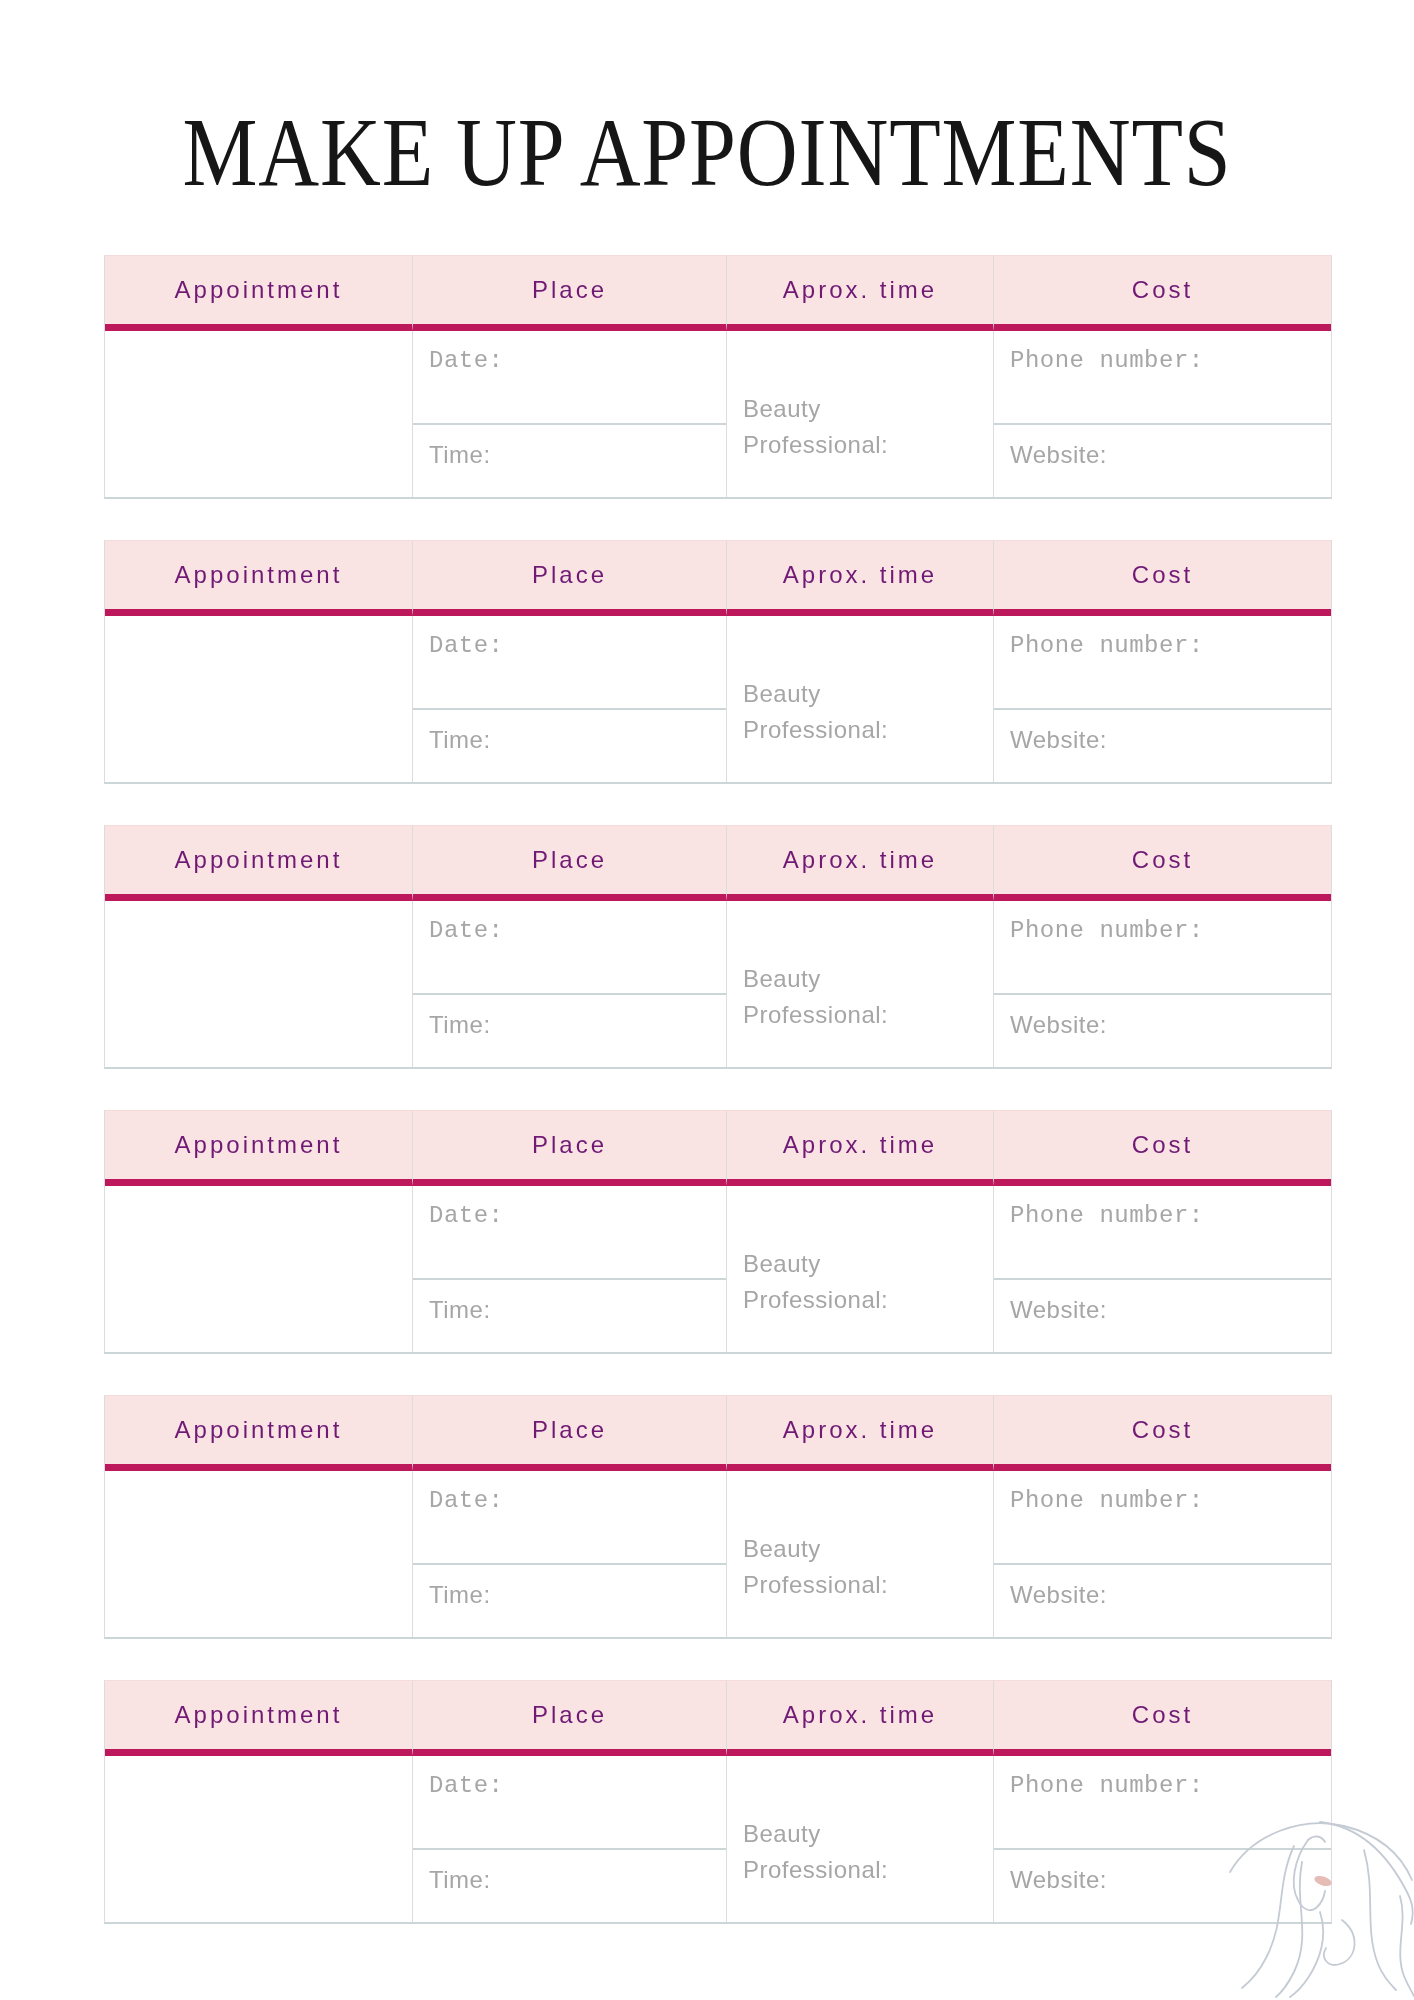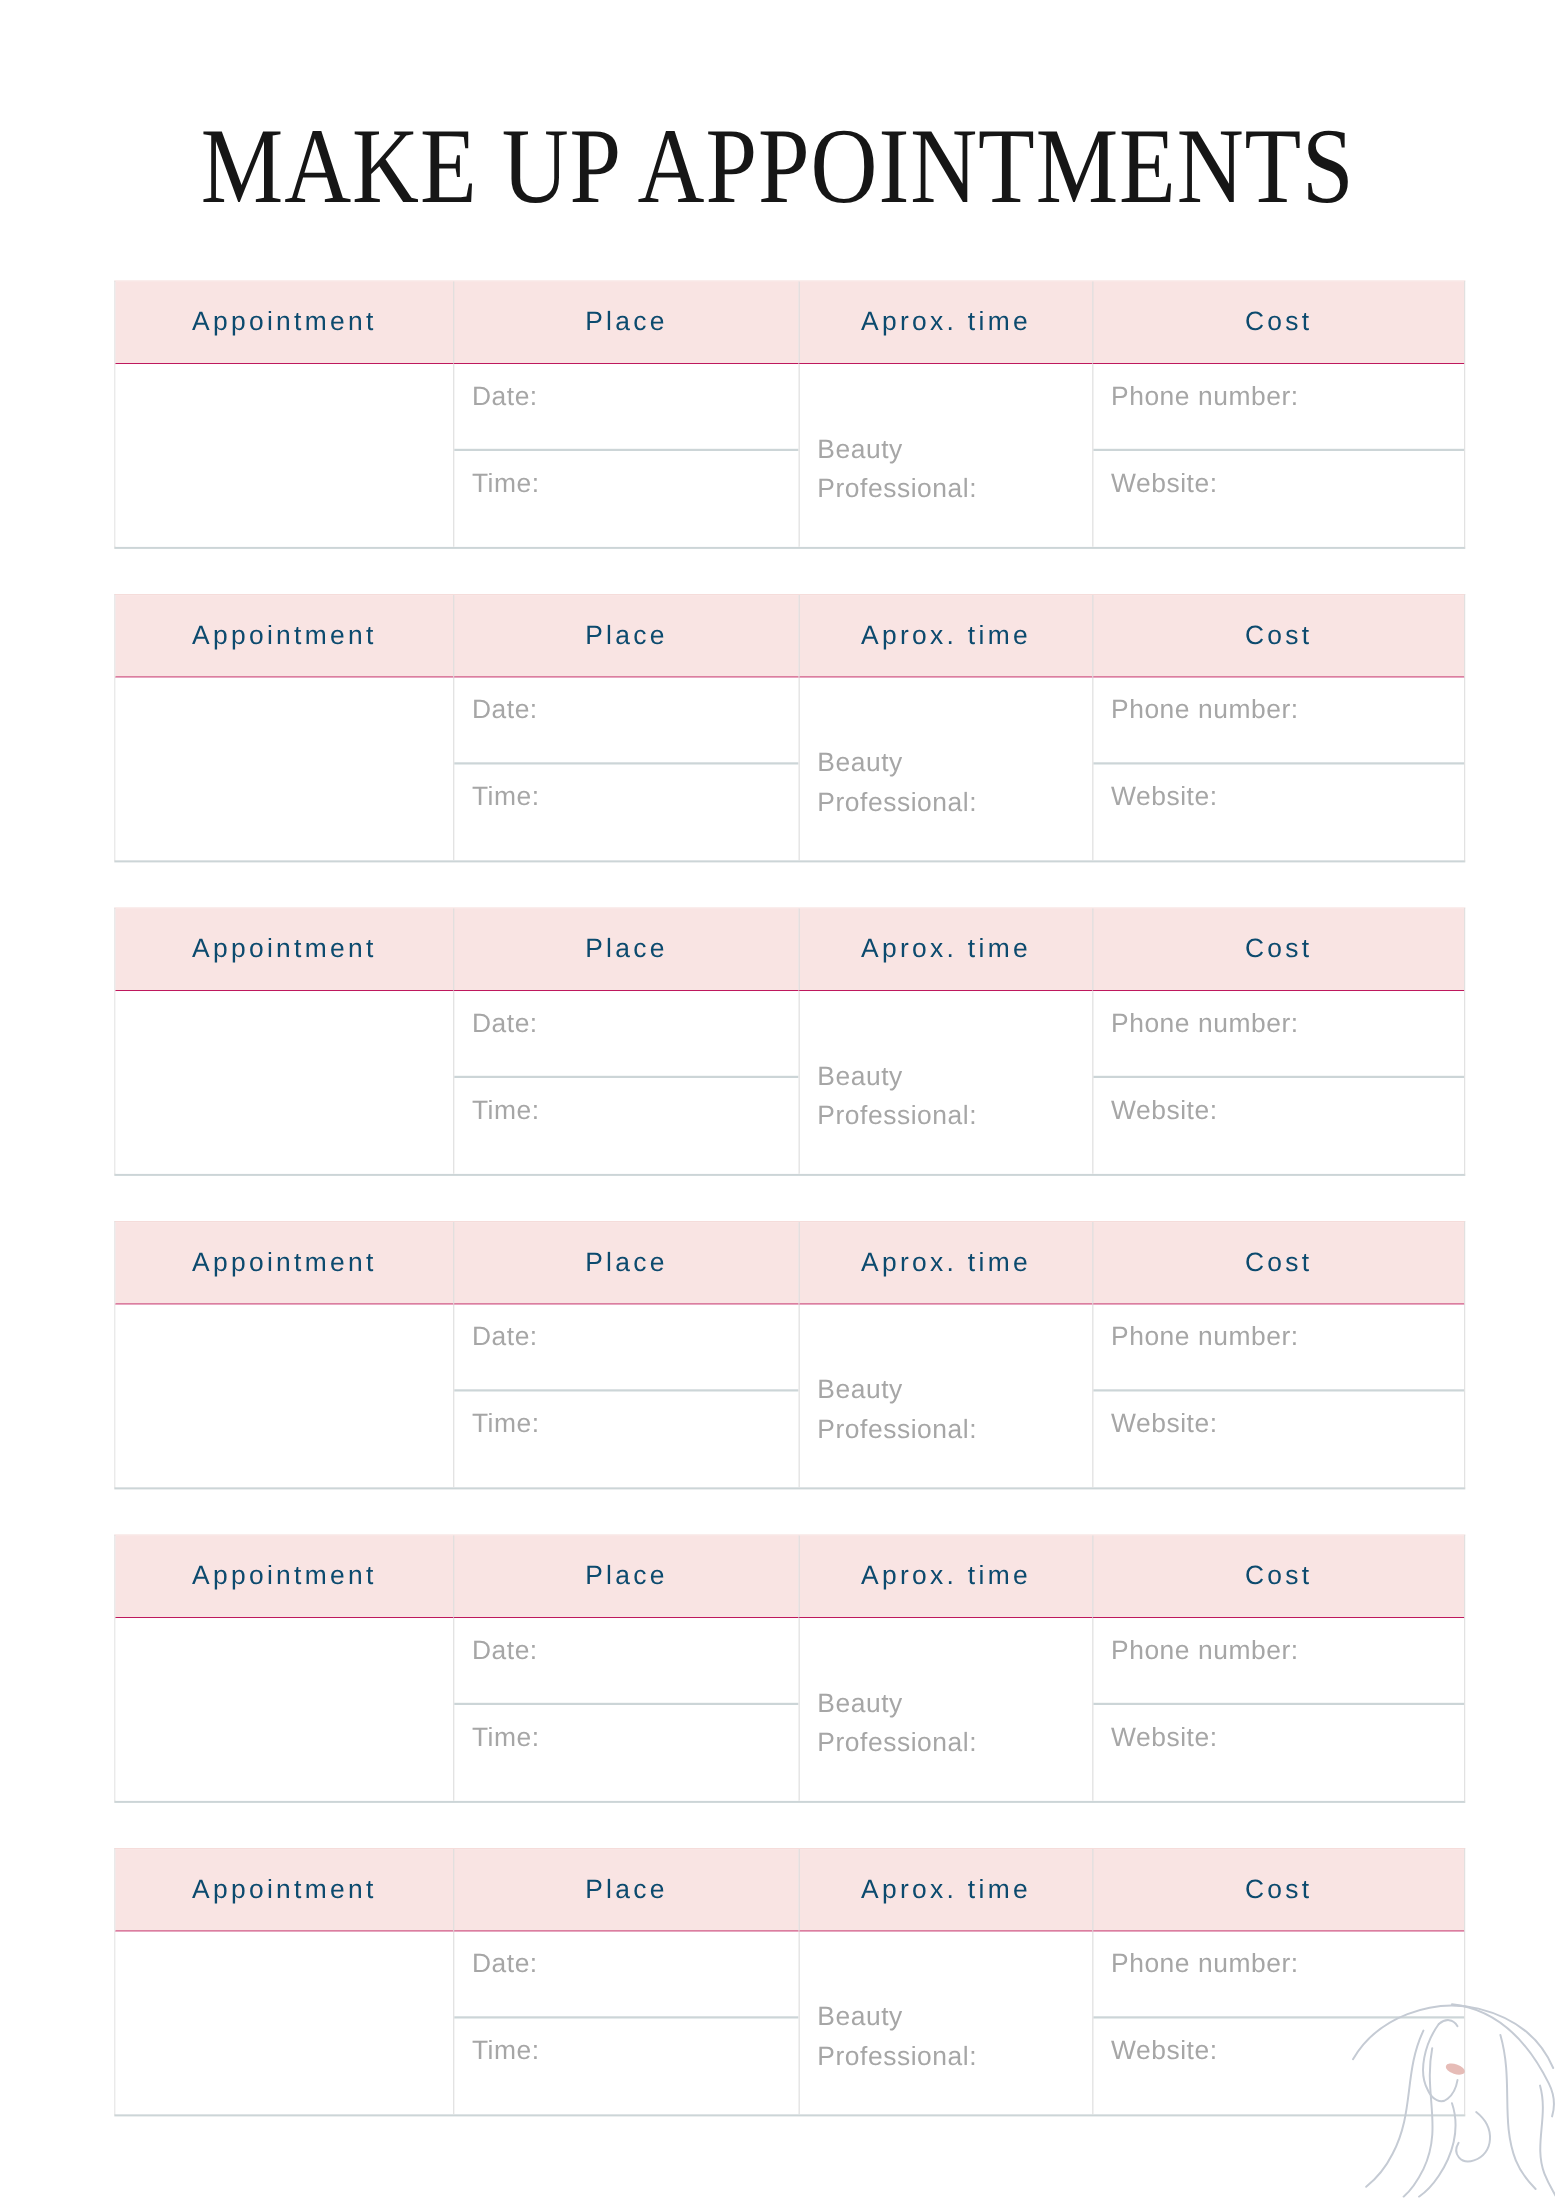--- a/index.html
+++ b/index.html
@@ -43,38 +43,38 @@
     grid-template-rows: 75px 166px;
     border-top: 1px solid #f5dcda;
     border-left: 1px solid #dcdcdc;
     border-right: 1px solid #dcdcdc;
     border-bottom: 2px solid #ccd5d7;
     background: #ffffff;
   }
   .hcell {
     box-sizing: border-box;
     background: #f9e4e3;
-    border-bottom: 1px solid #be185d;
+    border-bottom: 7px solid #be185d;
     display: flex;
     align-items: center;
     justify-content: center;
     font-size: 24px;
     letter-spacing: 3px;
-    color: #0c4a6e;
+    color: #701a75;
   }
   .bl { border-left: 1px solid #dcdcdc; }
   .bcell {
     box-sizing: border-box;
     background: #ffffff;
   }
   .sub {
     box-sizing: border-box;
     padding: 12px 16px 0 16px;
   }
-  .sub1 { height: 79px; border-bottom: 2px solid #ccd5d7; }
+  .sub1 { height: 94px; border-bottom: 2px solid #ccd5d7; font-family: Liberation Mono, monospace; }
   .sub2 { height: 100px; }
   .tall { height: 166px; }
   .ph {
     font-size: 24px;
     line-height: 36px;
     color: #a6a6a6;
     letter-spacing: 0.5px;
   }
   .wrap { display: inline-block; max-width: 175px; margin-top: 48px; }
 

